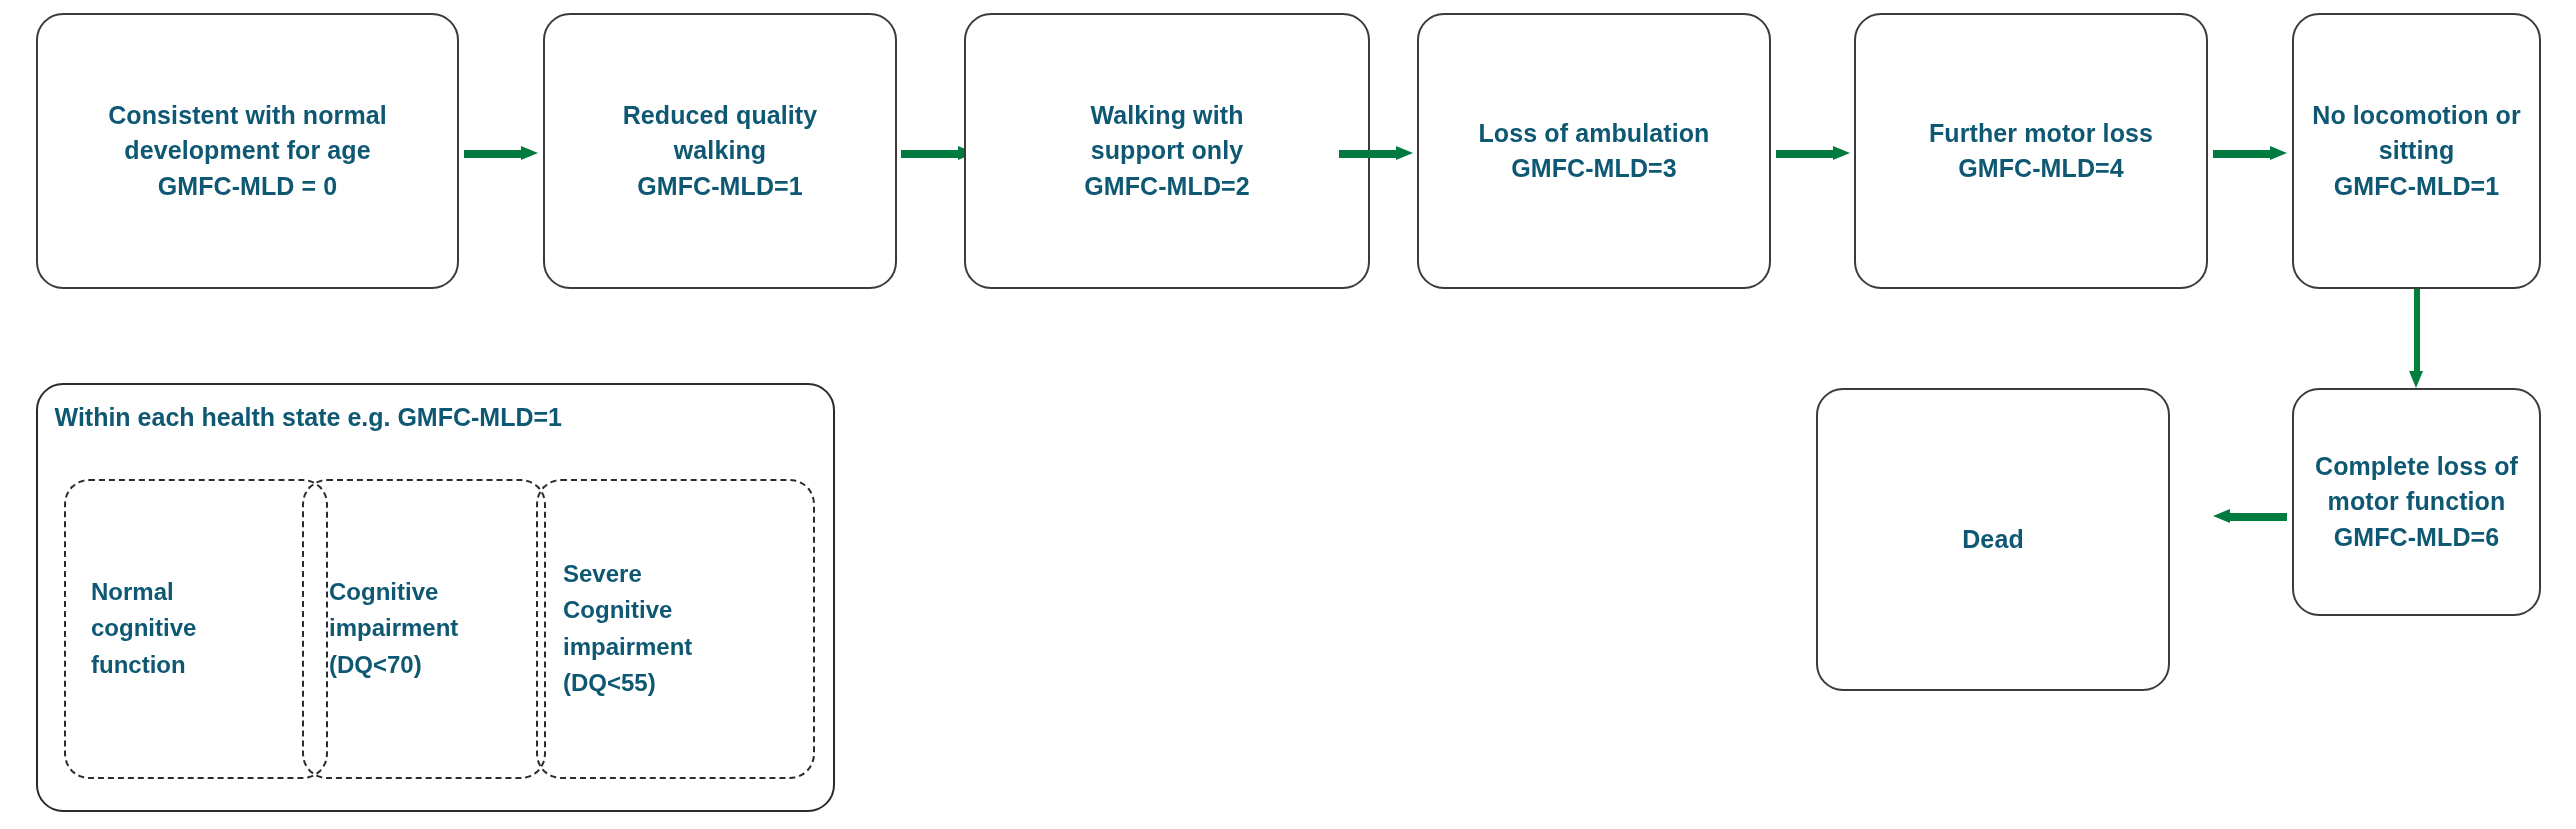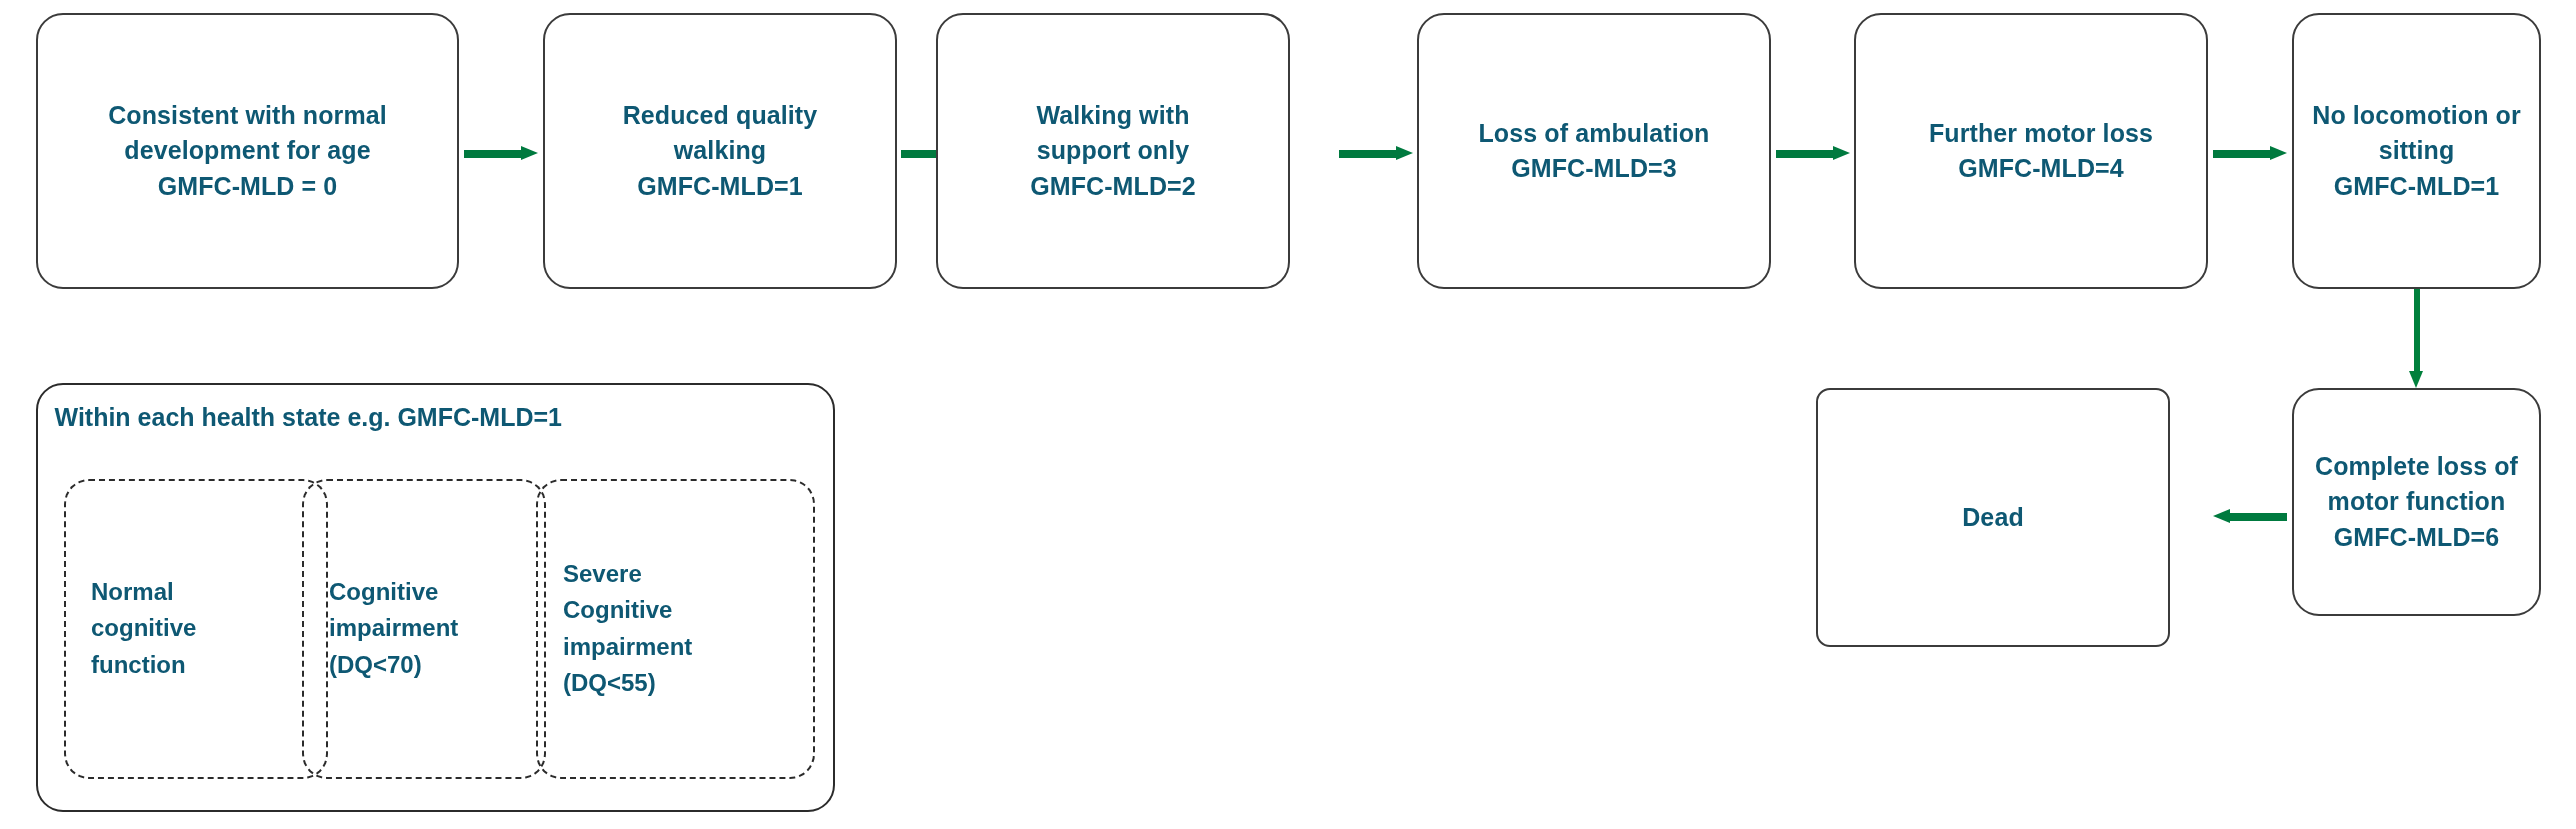--- a/index.html
+++ b/index.html
@@ -161,21 +161,21 @@
     <span class="box-text">Reduced quality
 walking
 GMFC-MLD=1</span>
   </div>
 
   <div class="arrow-h right" style="left:901px; top:146px; width:74px;">
     <span class="shaft" style="width:59px;"></span>
     <span class="head"></span>
   </div>
 
-  <div class="state-box row1" style="left:936px; width:354px;justify-content:center;">
+  <div class="state-box row1" style="left:964px; width:406px;justify-content:center;">
     <span class="box-text">Walking with
 support only
 GMFC-MLD=2</span>
   </div>
 
   <div class="arrow-h right" style="left:1339px; top:146px; width:74px;">
     <span class="shaft" style="width:59px;"></span>
     <span class="head"></span>
   </div>
 
@@ -214,21 +214,21 @@
     <span class="box-text">Complete loss of
 motor function
 GMFC-MLD=6</span>
   </div>
 
   <div class="arrow-h left" style="left:2213px; top:509px; width:74px;">
     <span class="shaft" style="left:15.3px; width:59px;"></span>
     <span class="head"></span>
   </div>
 
-  <div class="state-box" style="left:1816px; top:388px; width:354px; height:259px;border-radius:14px;">
+  <div class="state-box" style="left:1816px; top:388px; width:354px; height:303px;">
     <span class="box-text">Dead</span>
   </div>
 
   <div id="cognition-panel">
 
     <span class="panel-title">Within each health state e.g. GMFC-MLD=1</span>
 
     <div class="sub-box" style="left:26px;  width:264px;">
       <span class="sub-text">Normal
 cognitive

